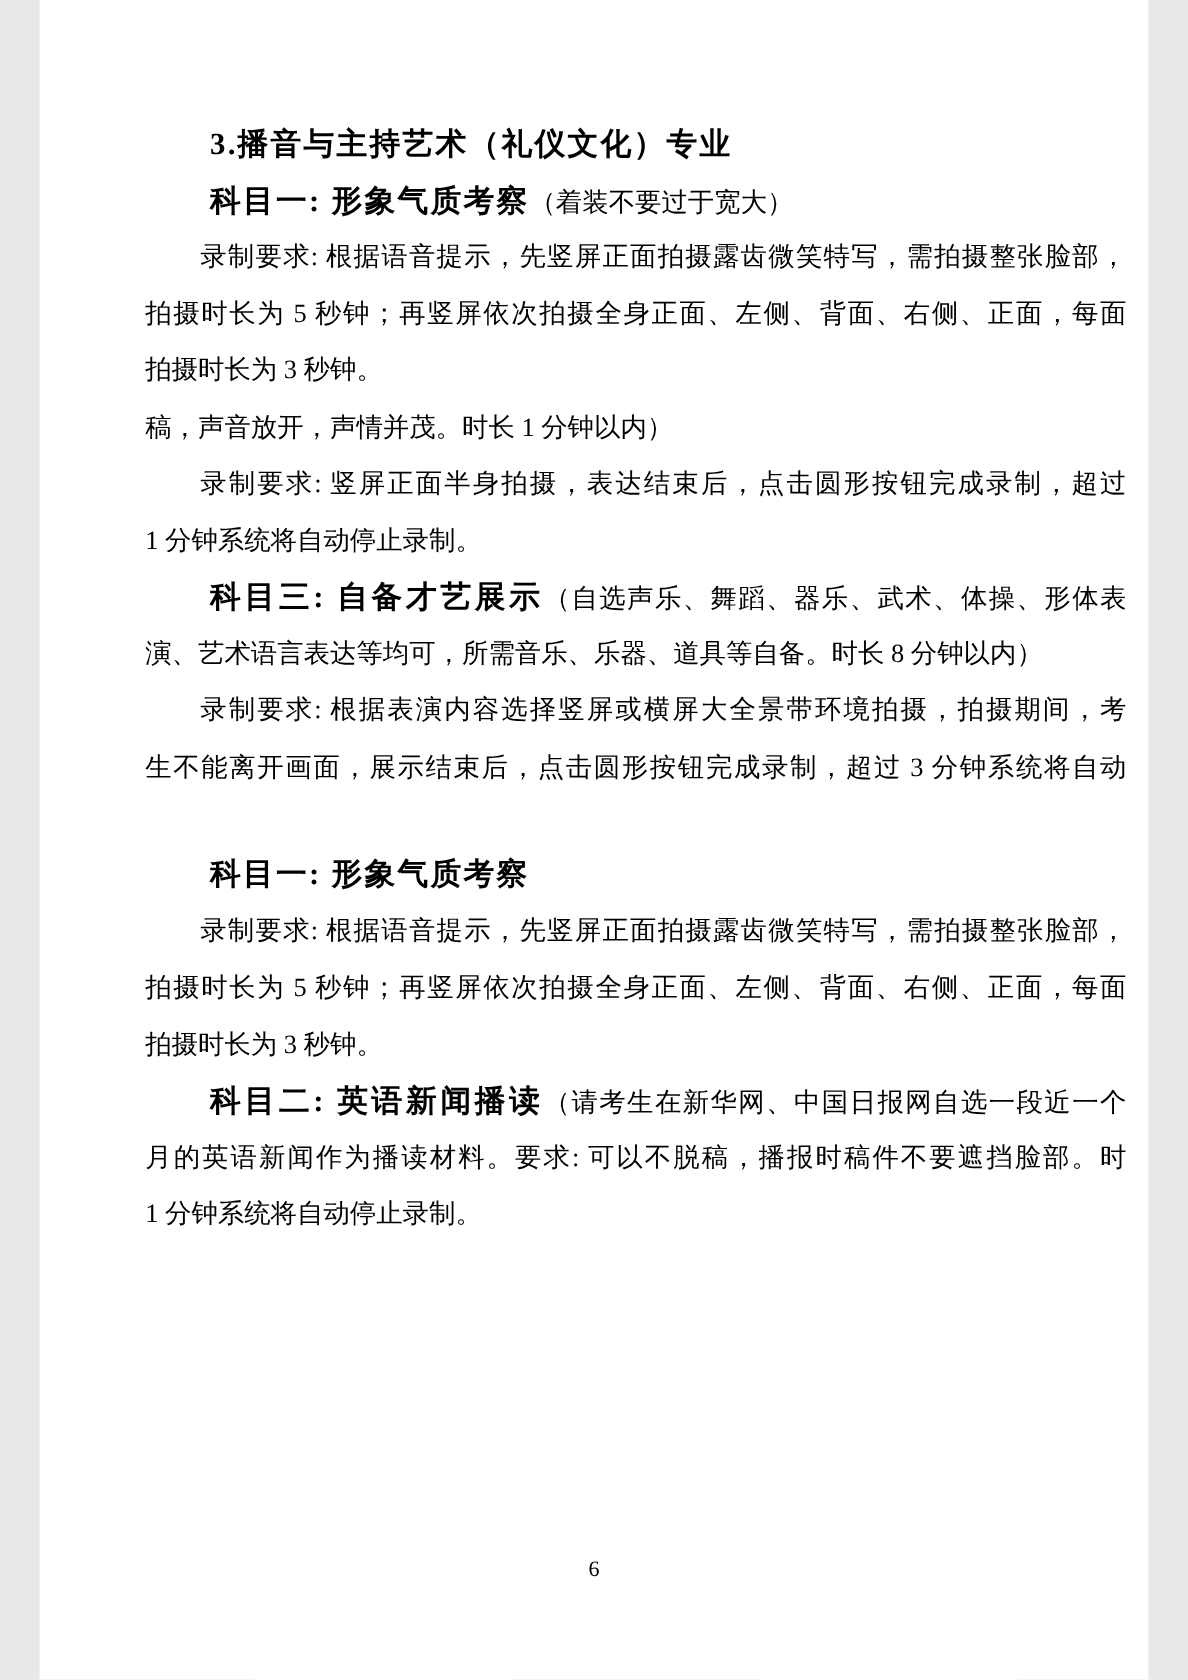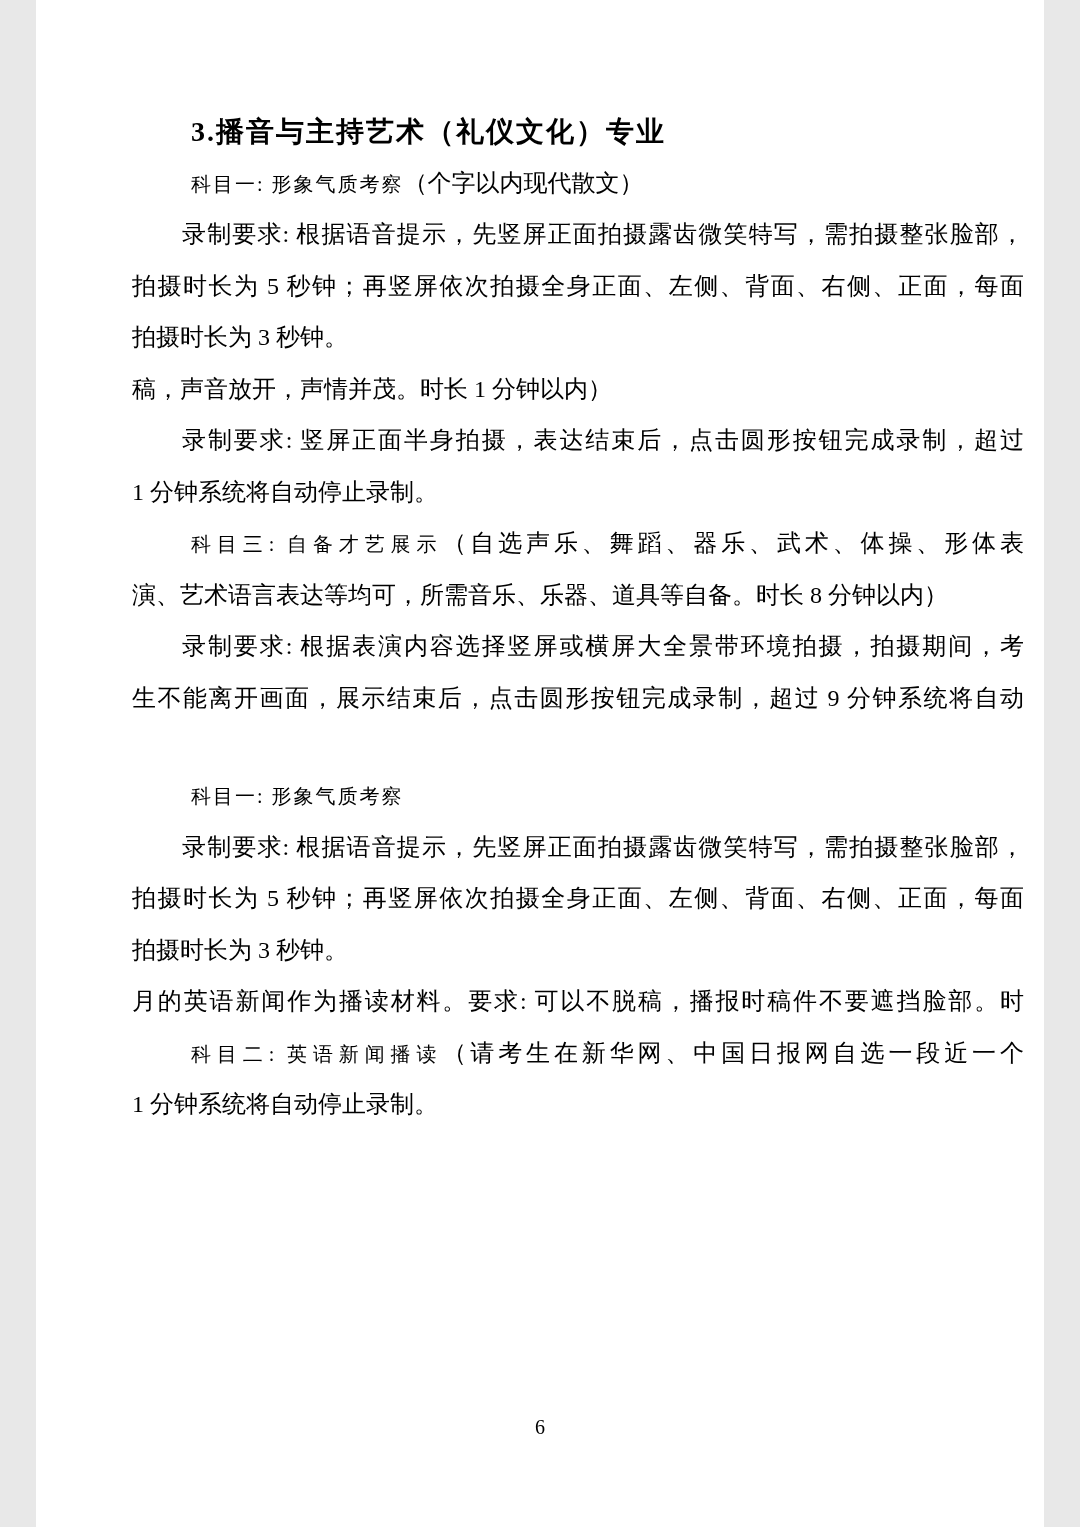--- a/index.html
+++ b/index.html
@@ -33,22 +33,22 @@
   }
   .ind { text-indent: 50px; }
   .sub { text-indent: 59px; }
   .head {
     text-indent: 59px;
     font-weight: bold;
     font-size: 28px;
     letter-spacing: 2px;
   }
   .b {
-    font-weight: normal;
-    font-size: 20px;
+    font-weight: bold;
+    font-size: 28px;
     letter-spacing: 2px;
   }
   .spacer { height: 46px; }
   .footer {
     position: absolute;
     left: 0;
     right: 0;
     top: 1412px;
     height: 30px;
     text-align: center;
@@ -57,42 +57,42 @@
   }
 </style>
 </head>
 <body>
 
 <div class="page">
   <div class="content">
 
     <div class="line head">3.播音与主持艺术（礼仪文化）专业</div>
 
-    <div class="line sub"><span class="b">科目一: 形象气质考察</span><span>（个字以内现代散文）</span></div>
+    <div class="line sub"><span class="b">科目一: 形象气质考察</span><span>（着装不要过于宽大）</span></div>
     <div class="line ind j">录制要求: 根据语音提示，先竖屏正面拍摄露齿微笑特写，需拍摄整张脸部，</div>
     <div class="line j">拍摄时长为 5 秒钟；再竖屏依次拍摄全身正面、左侧、背面、右侧、正面，每面</div>
     <div class="line">拍摄时长为 3 秒钟。</div>
 
     <div class="line">稿，声音放开，声情并茂。时长 1 分钟以内）</div>
     <div class="line ind j">录制要求: 竖屏正面半身拍摄，表达结束后，点击圆形按钮完成录制，超过</div>
     <div class="line">1 分钟系统将自动停止录制。</div>
 
     <div class="line sub j"><span class="b">科目三: 自备才艺展示</span><span>（自选声乐、舞蹈、器乐、武术、体操、形体表</span></div>
     <div class="line">演、艺术语言表达等均可，所需音乐、乐器、道具等自备。时长 8 分钟以内）</div>
     <div class="line ind j">录制要求: 根据表演内容选择竖屏或横屏大全景带环境拍摄，拍摄期间，考</div>
-    <div class="line j">生不能离开画面，展示结束后，点击圆形按钮完成录制，超过 9 分钟系统将自动</div>
+    <div class="line j">生不能离开画面，展示结束后，点击圆形按钮完成录制，超过 3 分钟系统将自动</div>
 
     <div class="spacer"></div>
 
 
     <div class="line sub"><span class="b">科目一: 形象气质考察</span></div>
     <div class="line ind j">录制要求: 根据语音提示，先竖屏正面拍摄露齿微笑特写，需拍摄整张脸部，</div>
     <div class="line j">拍摄时长为 5 秒钟；再竖屏依次拍摄全身正面、左侧、背面、右侧、正面，每面</div>
     <div class="line">拍摄时长为 3 秒钟。</div>
 
+    <div class="line sub j"><span class="b">科目二: 英语新闻播读</span><span>（请考生在新华网、中国日报网自选一段近一个</span></div>
     <div class="line j">月的英语新闻作为播读材料。要求: 可以不脱稿，播报时稿件不要遮挡脸部。时</div>
-    <div class="line sub j"><span class="b">科目二: 英语新闻播读</span><span>（请考生在新华网、中国日报网自选一段近一个</span></div>
     <div class="line">1 分钟系统将自动停止录制。</div>
 
   </div>
 
   <div class="footer">6</div>
 </div>
 
 </body></html>

